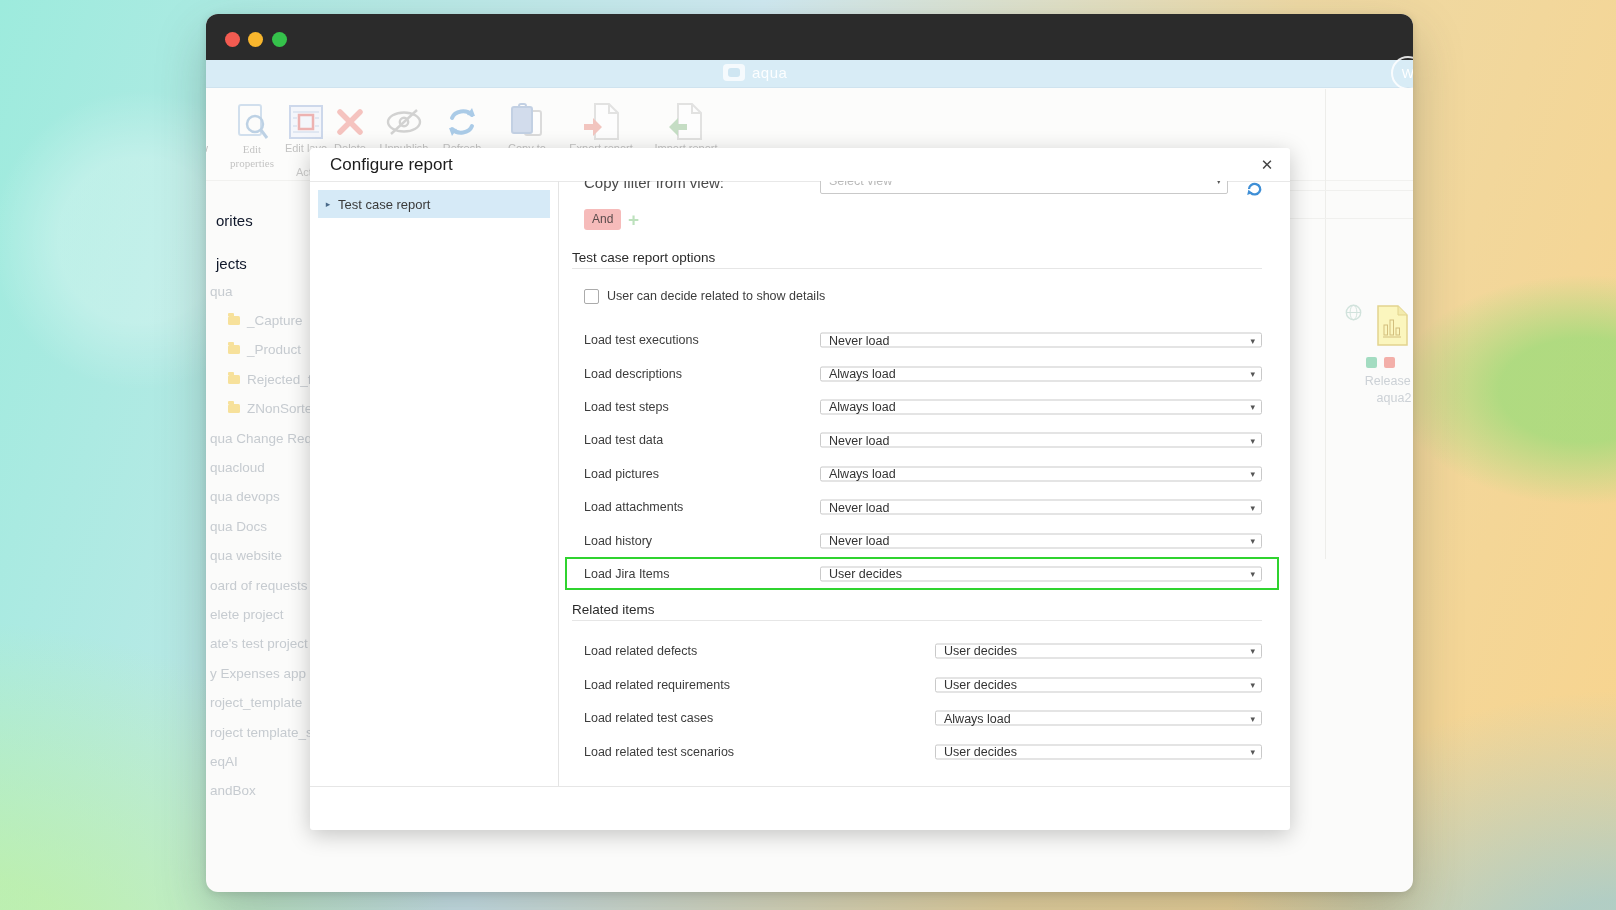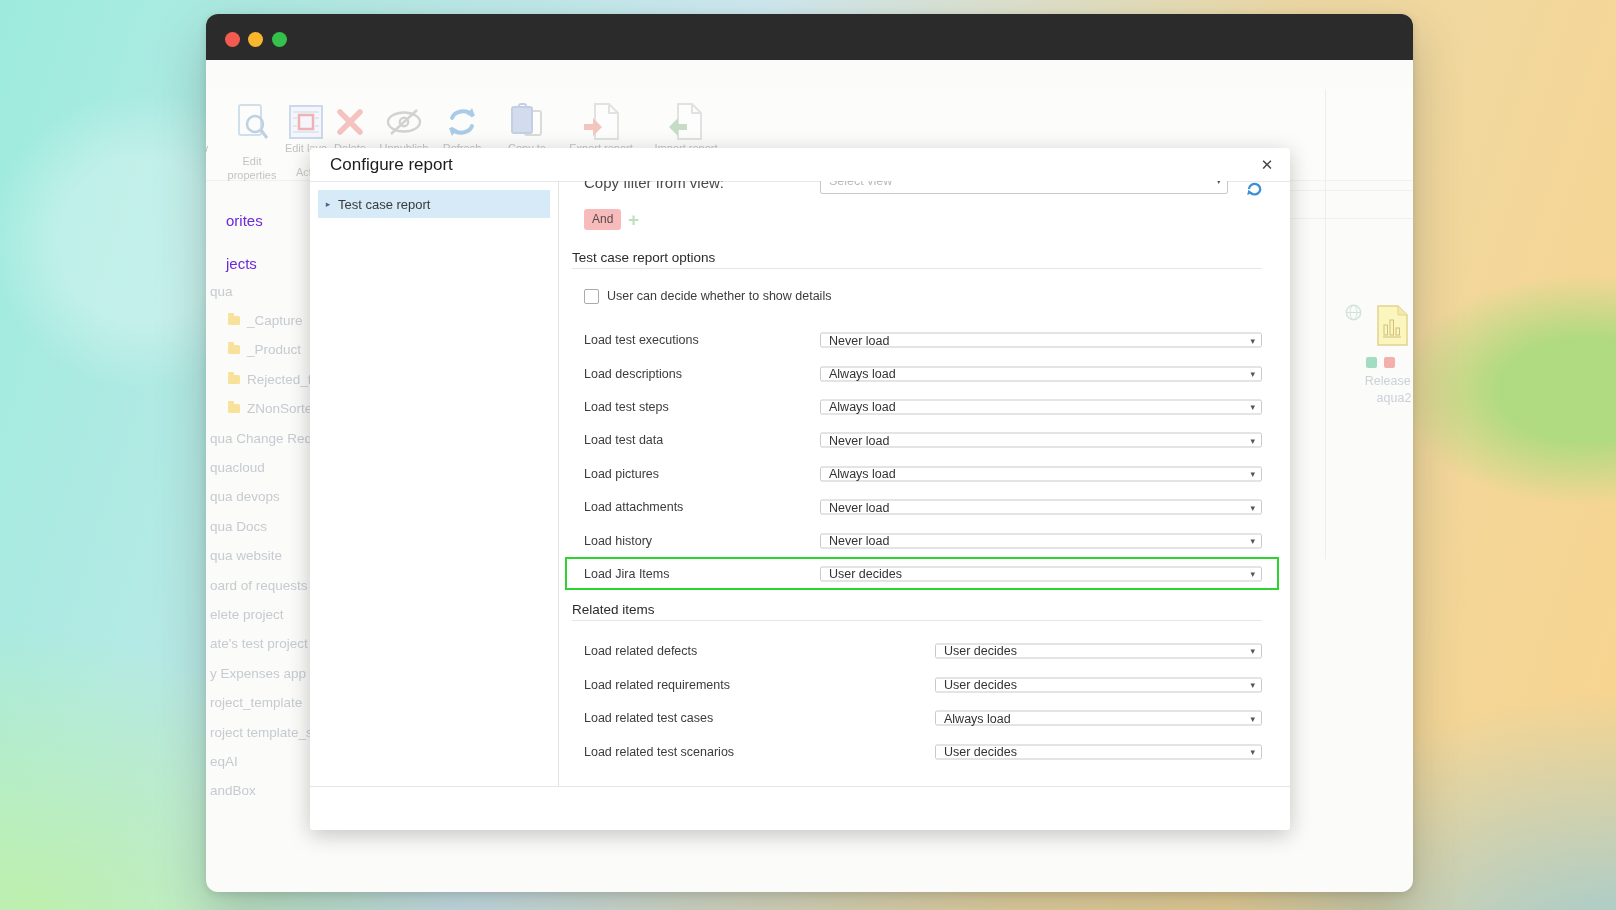--- a/index.html
+++ b/index.html
@@ -28,29 +28,29 @@
   .logo { position:absolute; left:517px; top:4px; display:flex; align-items:center; gap:7px; }
   .logo-badge { width:22px; height:17px; background:rgba(255,255,255,.75); border-radius:4px; position:relative; }
   .logo-badge::after { content:""; position:absolute; left:5px; top:4px; width:12px; height:9px; border-radius:3px; background:#cfe6f2; }
   .logo-text { color:rgba(255,255,255,.92); font-size:15px; letter-spacing:.5px; }
   .wbadge { position:absolute; right:-12px; top:-4px; width:34px; height:34px; border:2px solid rgba(255,255,255,.85); border-radius:50%; color:#fff; font-size:13px; display:flex; align-items:center; justify-content:center; }
   
   .toolbar { position:absolute; left:0; top:74px; width:100%; height:93px; background:#fcfcfb; border-bottom:1px solid #f1f1ef; }
   .tb-item { position:absolute; top:14px; width:64px; text-align:center; opacity:.5; }
   .tb-ico { height:40px; display:flex; align-items:center; justify-content:center; }
   .tb-label { font-size:11px; color:#8a8a8a; line-height:1.25; }
-  .tb-wrap .tb-label { width:56px; margin:13px auto; white-space:normal; }
+  .tb-wrap .tb-label { width:56px; margin:1px auto; white-space:normal;font-family:Liberation Serif, serif; }
   .tb-nowrap .tb-label { white-space:nowrap; }
   .tb-sub { position:absolute; left:22px; top:64px; font-size:11px; color:#9a9a9a; }
   .tb-partial { position:absolute; left:-6px; top:128px; font-size:11px; color:#8a8a8a; opacity:.6; }
   
   .sidebar { position:absolute; left:0; top:167px; width:160px; height:711px; }
   .sb-item, .sb-header { position:absolute; left:0; width:160px; height:18px; display:flex; align-items:center; white-space:nowrap; overflow:hidden; }
   .sb-item { font-size:13.5px; color:#c6cbd0; padding-left:4px; }
-  .sb-header { font-size:15px; color:#6d28d9; padding-left:20px; }
+  .sb-header { font-size:15px; color:#0f172a; padding-left:10px; }
   .sb-indent { padding-left:22px; }
   .folder-ico { display:inline-block; width:12px; height:9px; background:#f6d97c; border-radius:1.5px; position:relative; margin-right:7px; opacity:.75; flex:none; }
   .folder-ico::before { content:""; position:absolute; top:-3px; left:0; width:6px; height:3px; background:#f6d97c; border-radius:1px 1px 0 0; }
   
   .rp-vline { position:absolute; left:1119px; top:75px; width:1px; height:470px; background:#ededea; }
   .rp-hline { position:absolute; left:1084px; width:123px; height:1px; background:#f0f0ee; }
   .globe-ico { position:absolute; left:1139px; top:290px; opacity:.65; }
   .ydoc-ico { position:absolute; left:1171px; top:291px; opacity:.8; }
   .mini-ico { position:absolute; top:343px; width:11px; height:11px; border-radius:2px; opacity:.75; }
   .mini-green { left:1160px; background:#86d1ad; }
@@ -92,20 +92,27 @@
 
 <div>
   <div class="window">
 
     <div class="titlebar">
       <span class="tl red"></span>
       <span class="tl yellow"></span>
       <span class="tl green"></span>
     </div>
 
+    <div class="appheader">
+      <div class="logo">
+        <span class="logo-badge"></span>
+        <span class="logo-text">aqua</span>
+      </div>
+      <span class="wbadge">W</span>
+    </div>
 
     <div class="toolbar">
         <div class="tb-item tb-wrap" style="left: 14px;">
           <div class="tb-ico">
             <svg width="34" height="38" viewBox="0 0 34 38">
               <rect x="4" y="2" width="22" height="30" rx="2" fill="none" stroke="#a8c4e0" stroke-width="2"></rect>
               <circle cx="20" cy="21" r="8" fill="none" stroke="#7fa8cf" stroke-width="2.5"></circle>
               <line x1="26" y1="27" x2="32" y2="35" stroke="#7fa8cf" stroke-width="3"></line>
             </svg>
           </div>
@@ -305,21 +312,21 @@
             </svg>
         </span>
 
         <span class="and-badge">And</span>
         <span class="plus-ico">+</span>
 
         <div class="sec-head" style="top:69px">Test case report options</div>
         <div class="sec-div" style="top:87px"></div>
 
         <span class="cbx"></span>
-        <span class="cbx-label">User can decide whether to show details</span>
+        <span class="cbx-label">User can decide related to show details</span>
 
         <div id="opt-rows">
             <div class="opt-row" style="top: 142.6px;">
               <span class="opt-label">Load test executions</span>
               <div class="ddl" style="left: 253px; width: 442px;">
                 <span>Never load</span>
                 <span class="caret">▾</span>
               </div>
             </div>
             <div class="opt-row" style="top: 176px;">

